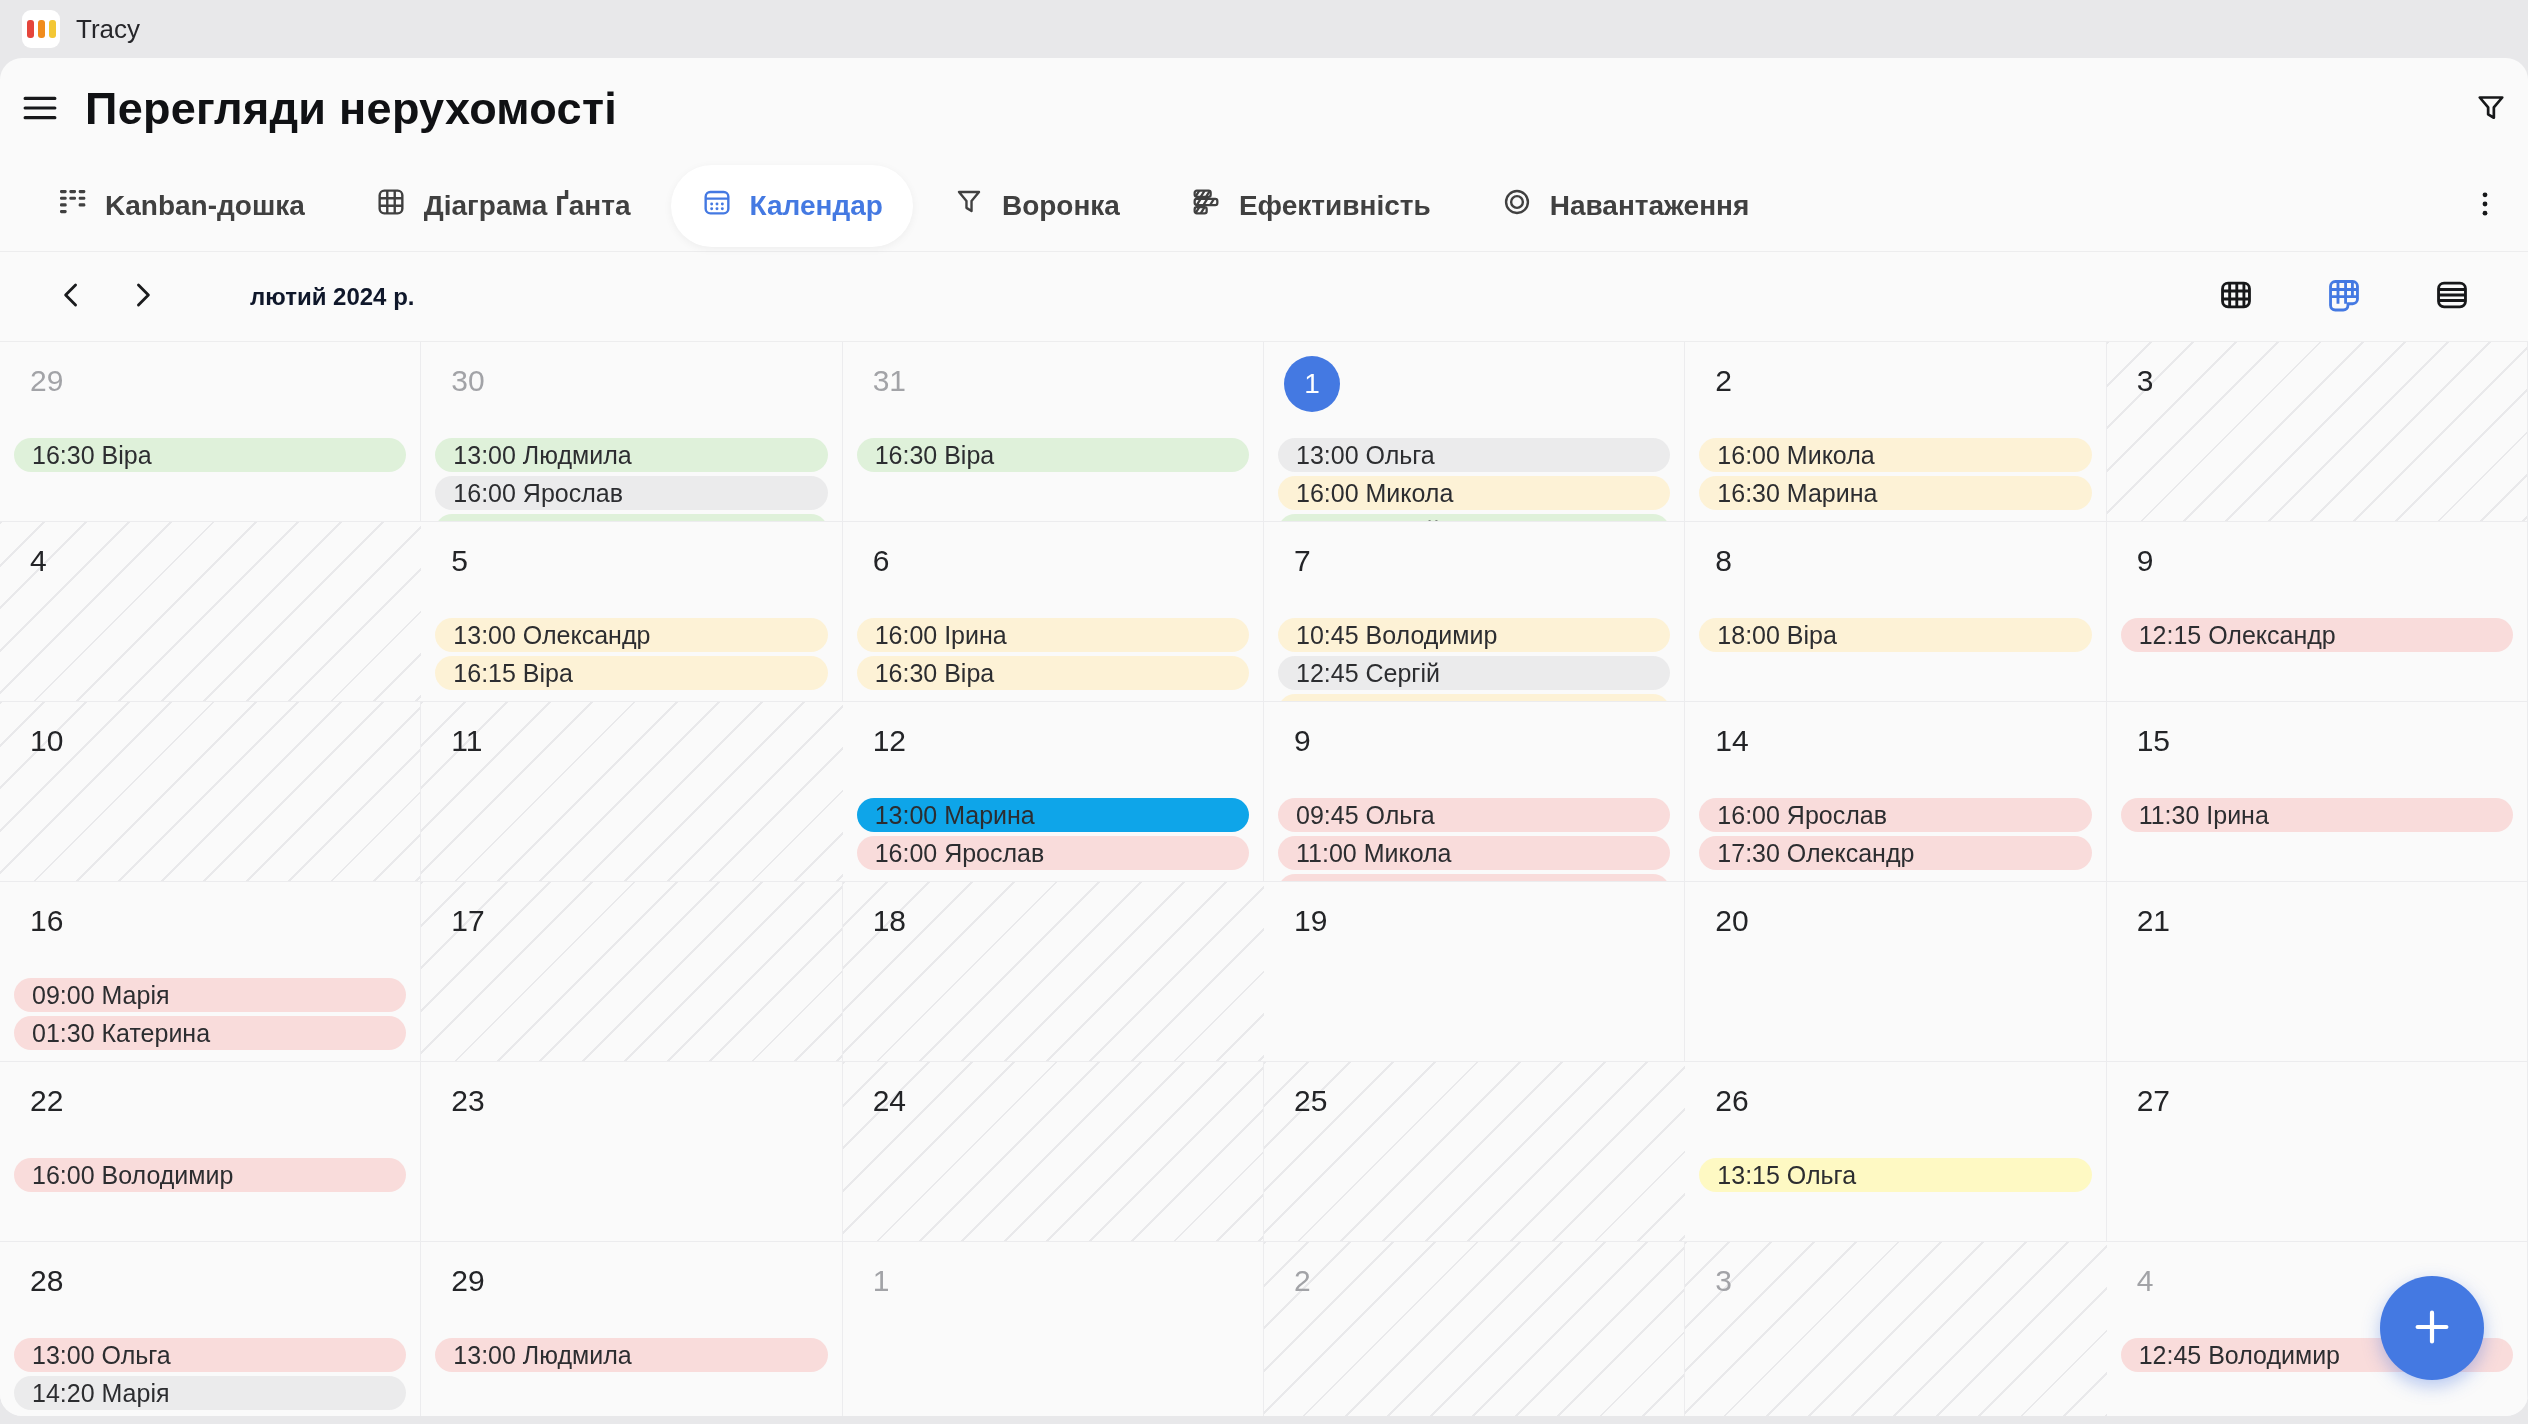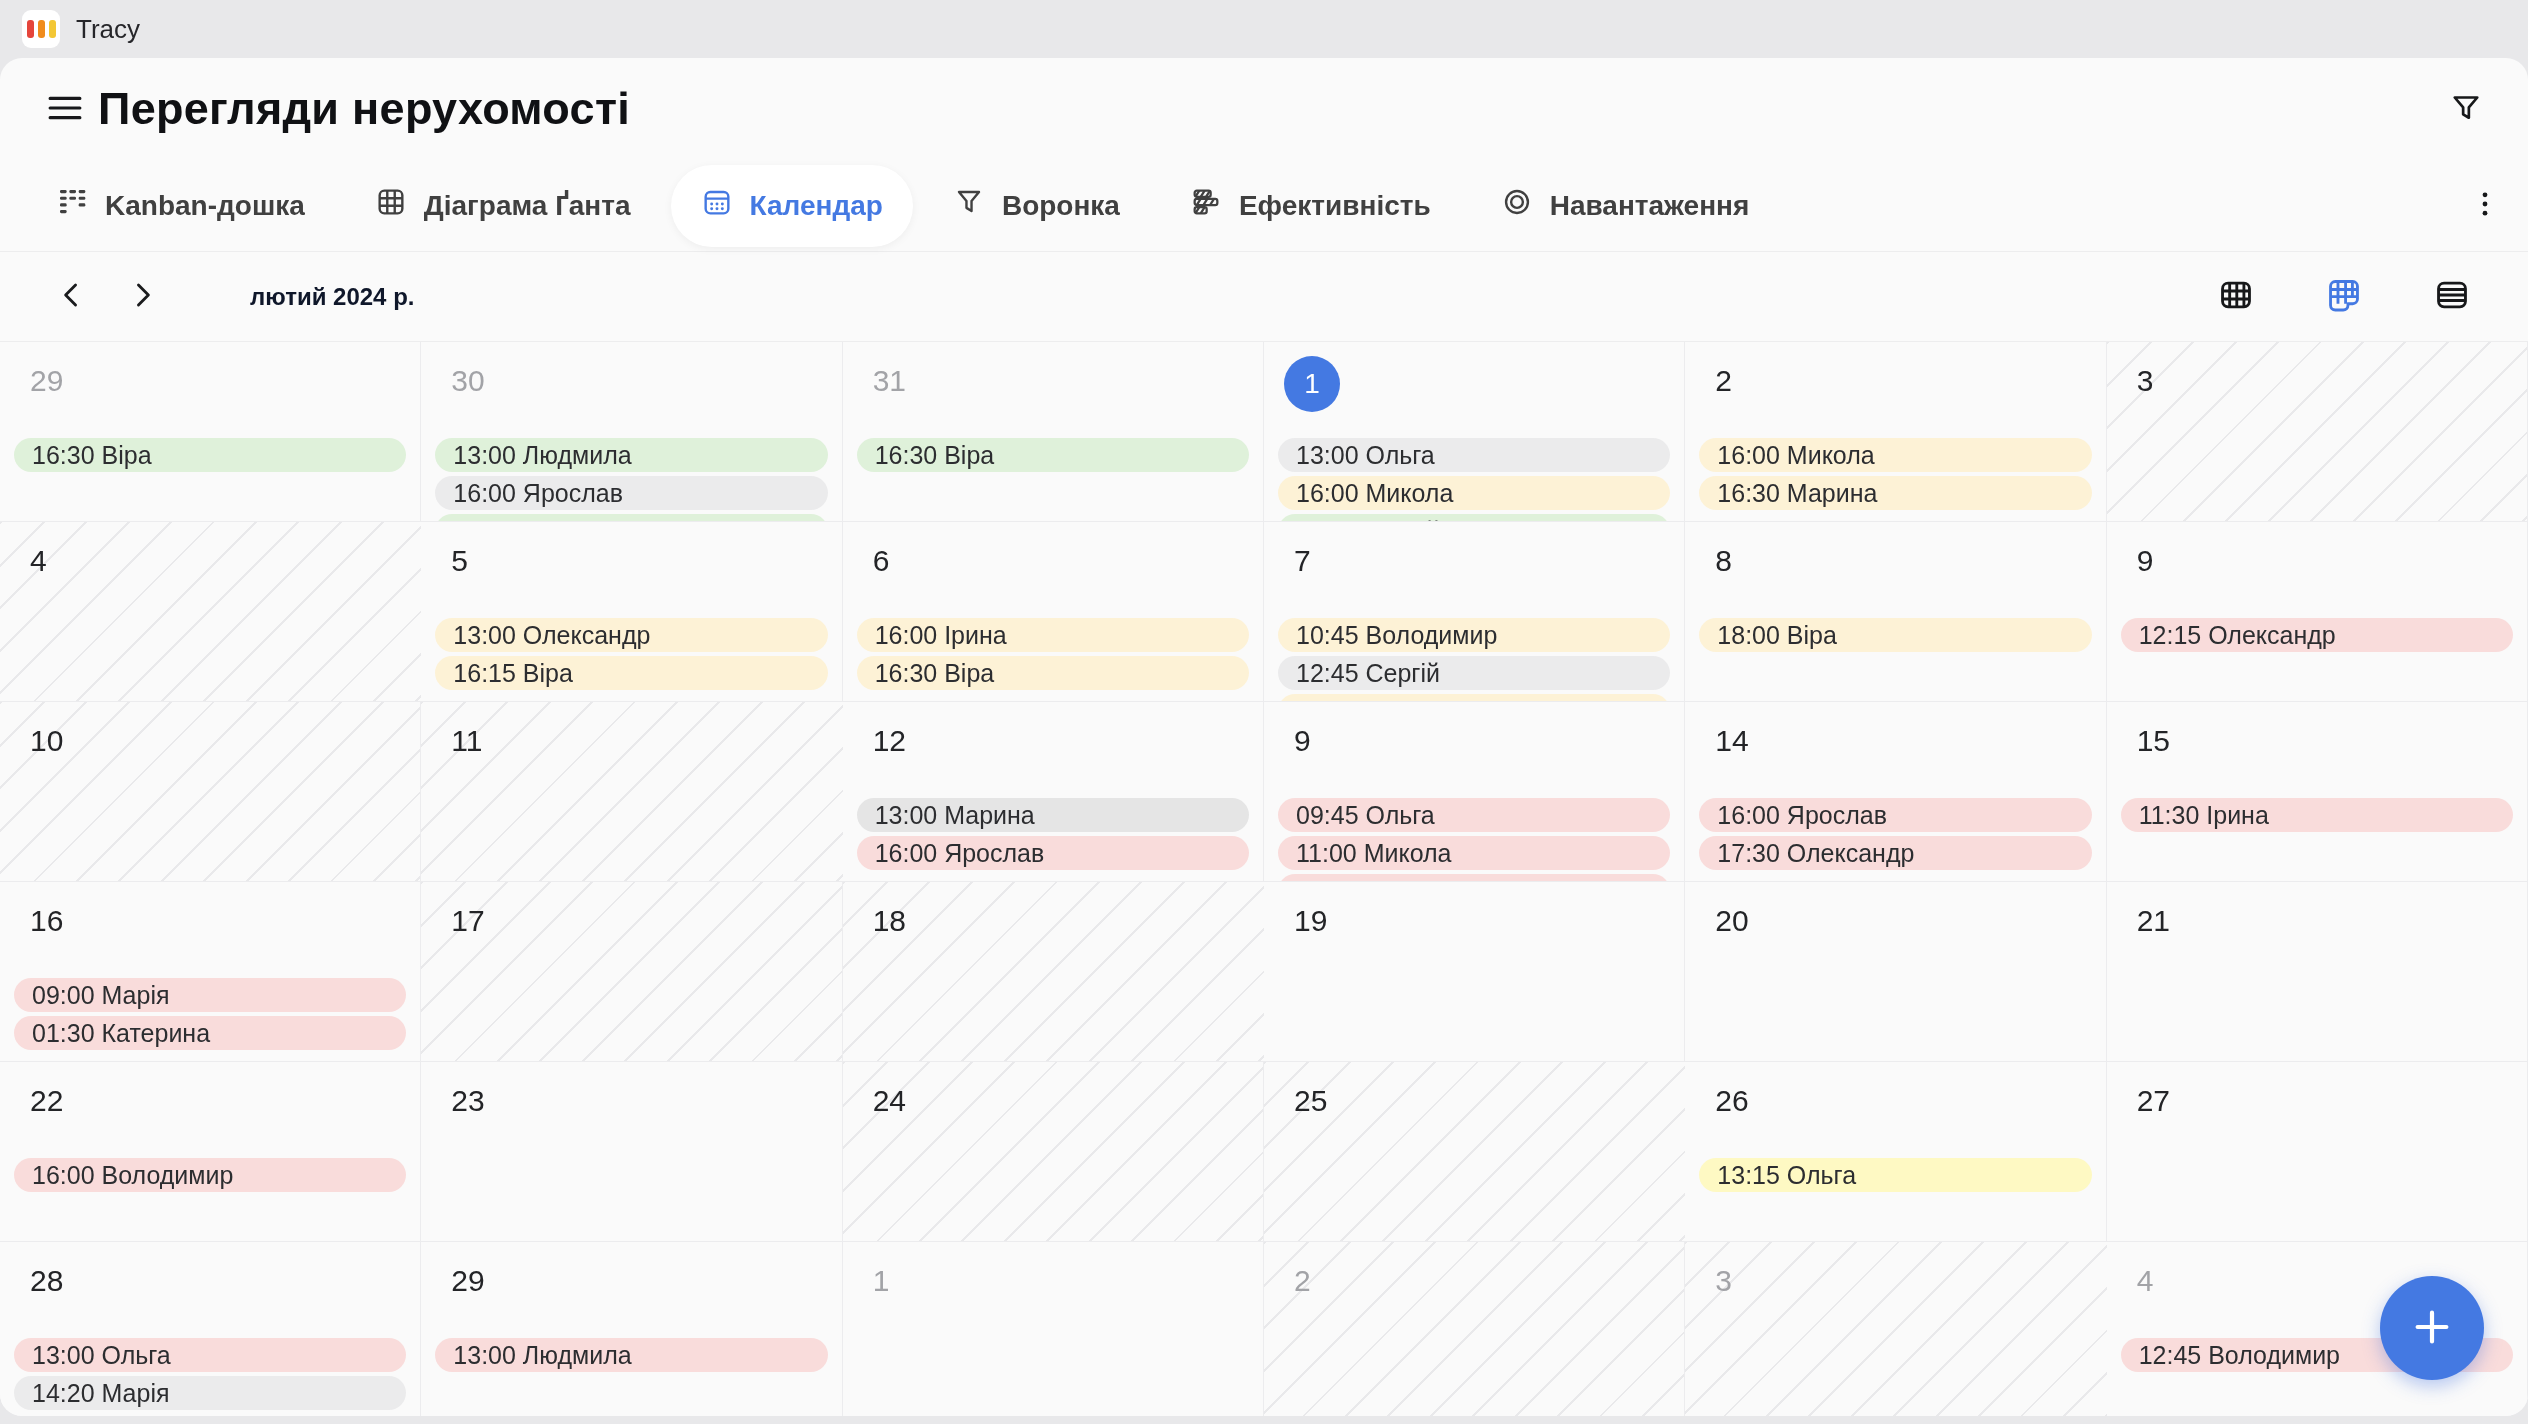--- a/index.html
+++ b/index.html
@@ -9,21 +9,21 @@
   
   .titlebar { height:58px; display:flex; align-items:center; gap:16px; padding:0 22px; background:#e8e8ea; }
   .logo { width:38px; height:38px; background:#fff; border-radius:9px; display:flex; align-items:center; justify-content:center; gap:4px; }
   .logo i { width:7px; height:18px; border-radius:3px; display:block; }
   .titlebar-name { font-size:26px; font-weight:500; color:#26262a; }
 
   
   .app { position:absolute; top:58px; left:0; right:0; bottom:8px; background:#fafafa; border-radius:22px; overflow:hidden; }
 
   
-  .header { height:102px; display:flex; align-items:center; padding:0 44px; gap:12px; }
+  .header { height:102px; display:flex; align-items:center; padding:0 19px; gap:24px; }
   .icon-btn { background:none; border:none; cursor:pointer; display:flex; align-items:center; justify-content:center; color:#17181a; }
   .page-title { font-size:45px; font-weight:700; color:#101114; letter-spacing:.3px; flex:1; }
 
   
   .tabs { height:92px; display:flex; align-items:center; gap:10px; padding:0 26px; border-bottom:1px solid #ededee; }
   .tab { display:flex; align-items:center; gap:17px; height:82px; padding:0 30px; border-radius:44px; border:none; background:transparent; font-family:inherit; font-size:28px; font-weight:700; color:#404040; cursor:pointer; }
   .tab svg { flex:0 0 auto; }
   .tab.active { background:#ffffff; color:var(--accent); box-shadow:0 2px 8px rgba(0,0,0,.05); }
   .tabs-spacer { flex:1; }
 
@@ -289,21 +289,21 @@
         <div class="daynum">10</div>
         <div class="events"></div>
       </div>
       <div class="cell hatched">
         <div class="daynum">11</div>
         <div class="events"></div>
       </div>
       <div class="cell">
         <div class="daynum">12</div>
         <div class="events">
-          <div class="pill" style="background: #e5e5e5;">13:00 Марина</div>
+          <div class="pill" style="background: #0ea5e9;">13:00 Марина</div>
           <div class="pill" style="background: rgb(249, 220, 219);">16:00 Ярослав</div>
         </div>
       </div>
       <div class="cell">
         <div class="daynum">9</div>
         <div class="events">
           <div class="pill" style="background: rgb(249, 220, 219);">09:45 Ольга</div>
           <div class="pill" style="background: rgb(249, 220, 219);">11:00 Микола</div>
           <div class="pill" style="background: rgb(249, 220, 219);">17:30 Катерина</div>
         </div>

